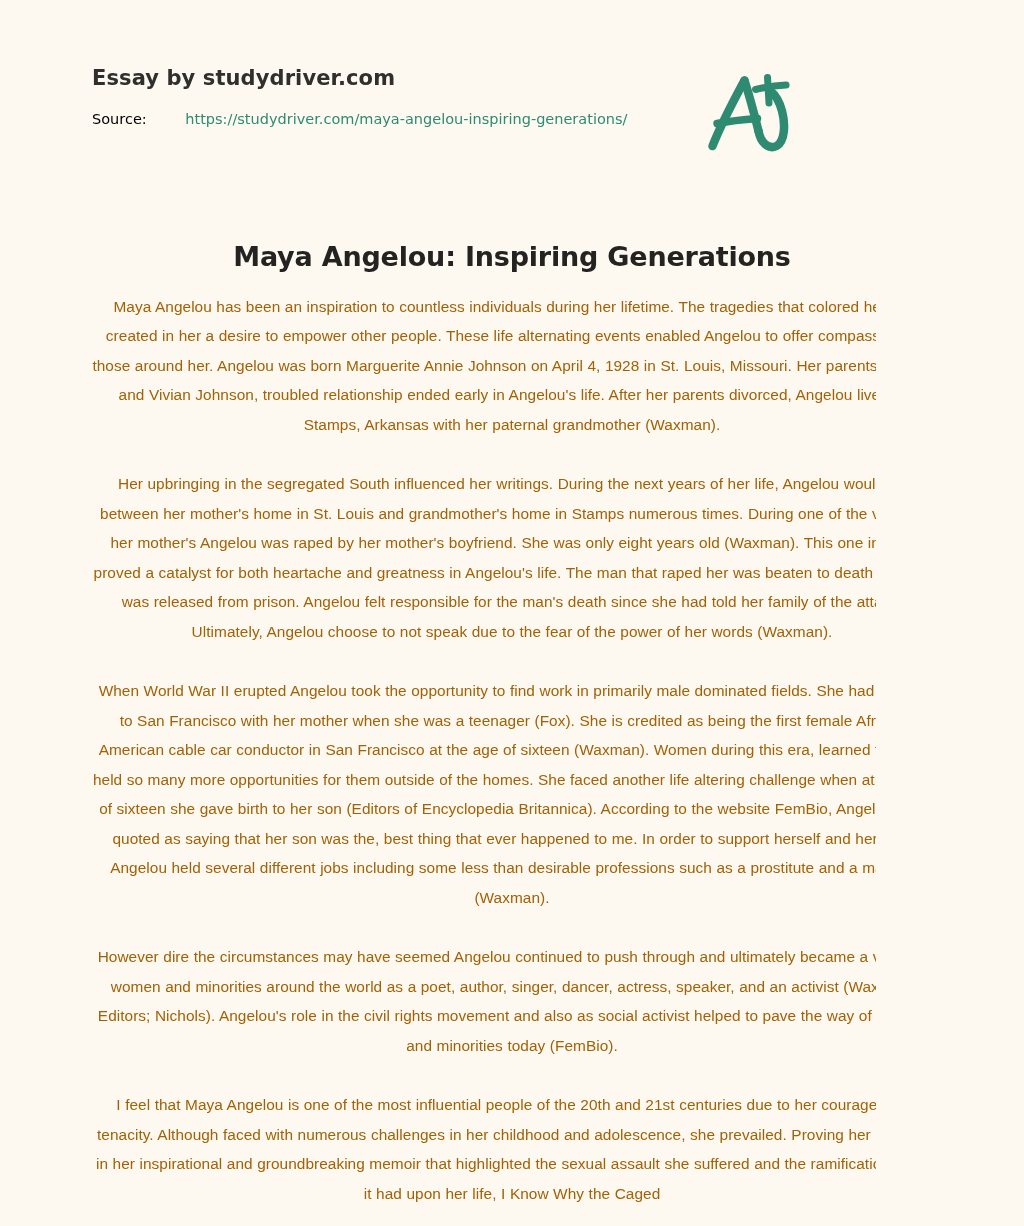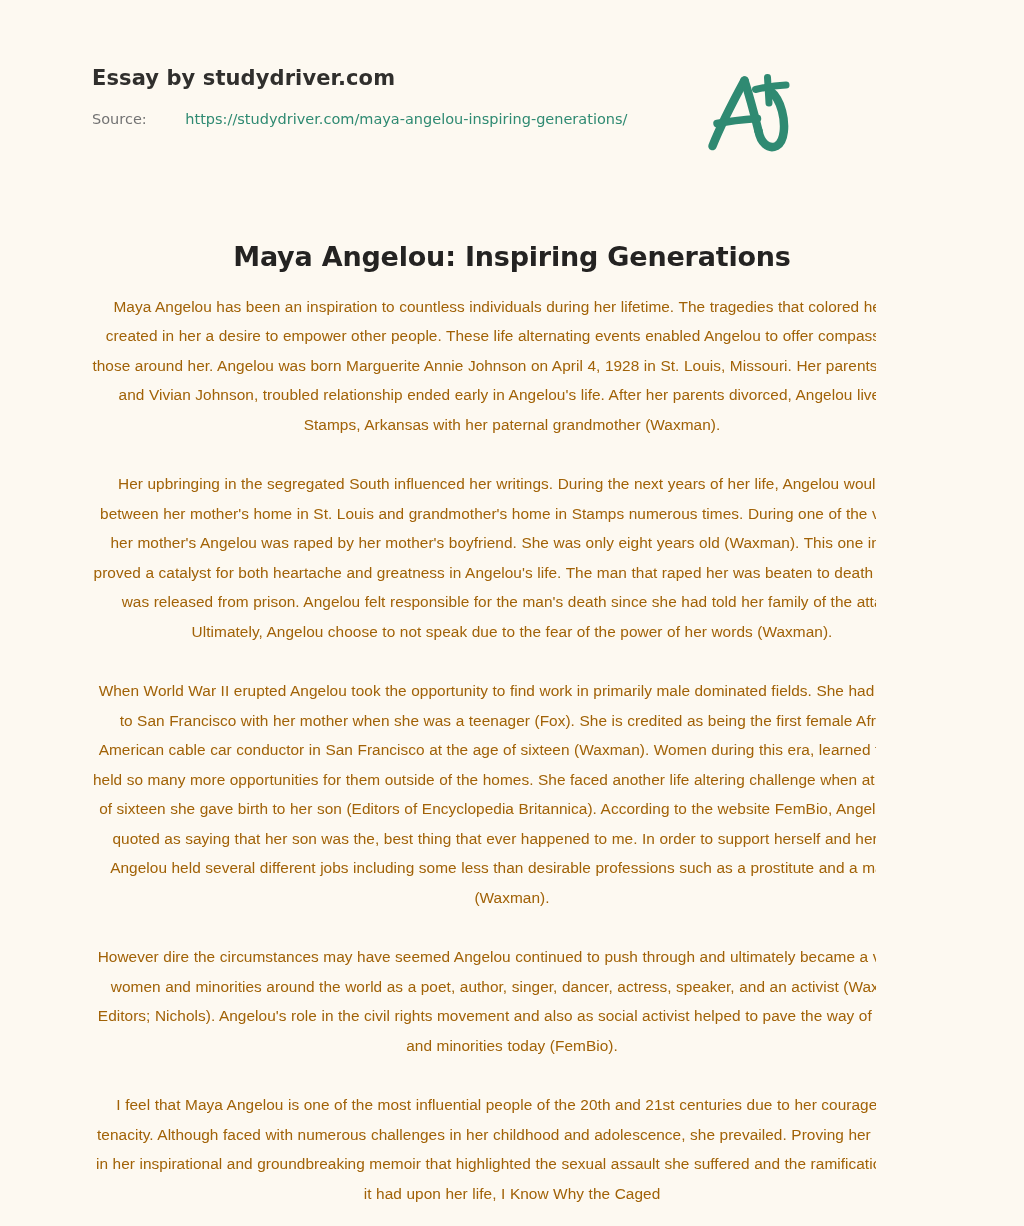--- a/index.html
+++ b/index.html
@@ -45,21 +45,21 @@
     white-space: nowrap;
   }
   .source-line {
     margin-top: 19px;
     font-family: "DejaVu Sans", sans-serif;
     font-size: 14.5px;
     line-height: 1.3;
     white-space: nowrap;
   }
   .source-label {
-    color: #737373;
+    color: #000000;
     margin-top: 32px;
   }
   .source-url {
     color: #2f8a72;
     text-decoration: none;
     margin-left: 34px;
   }
 
   
   .logo-wrap {

